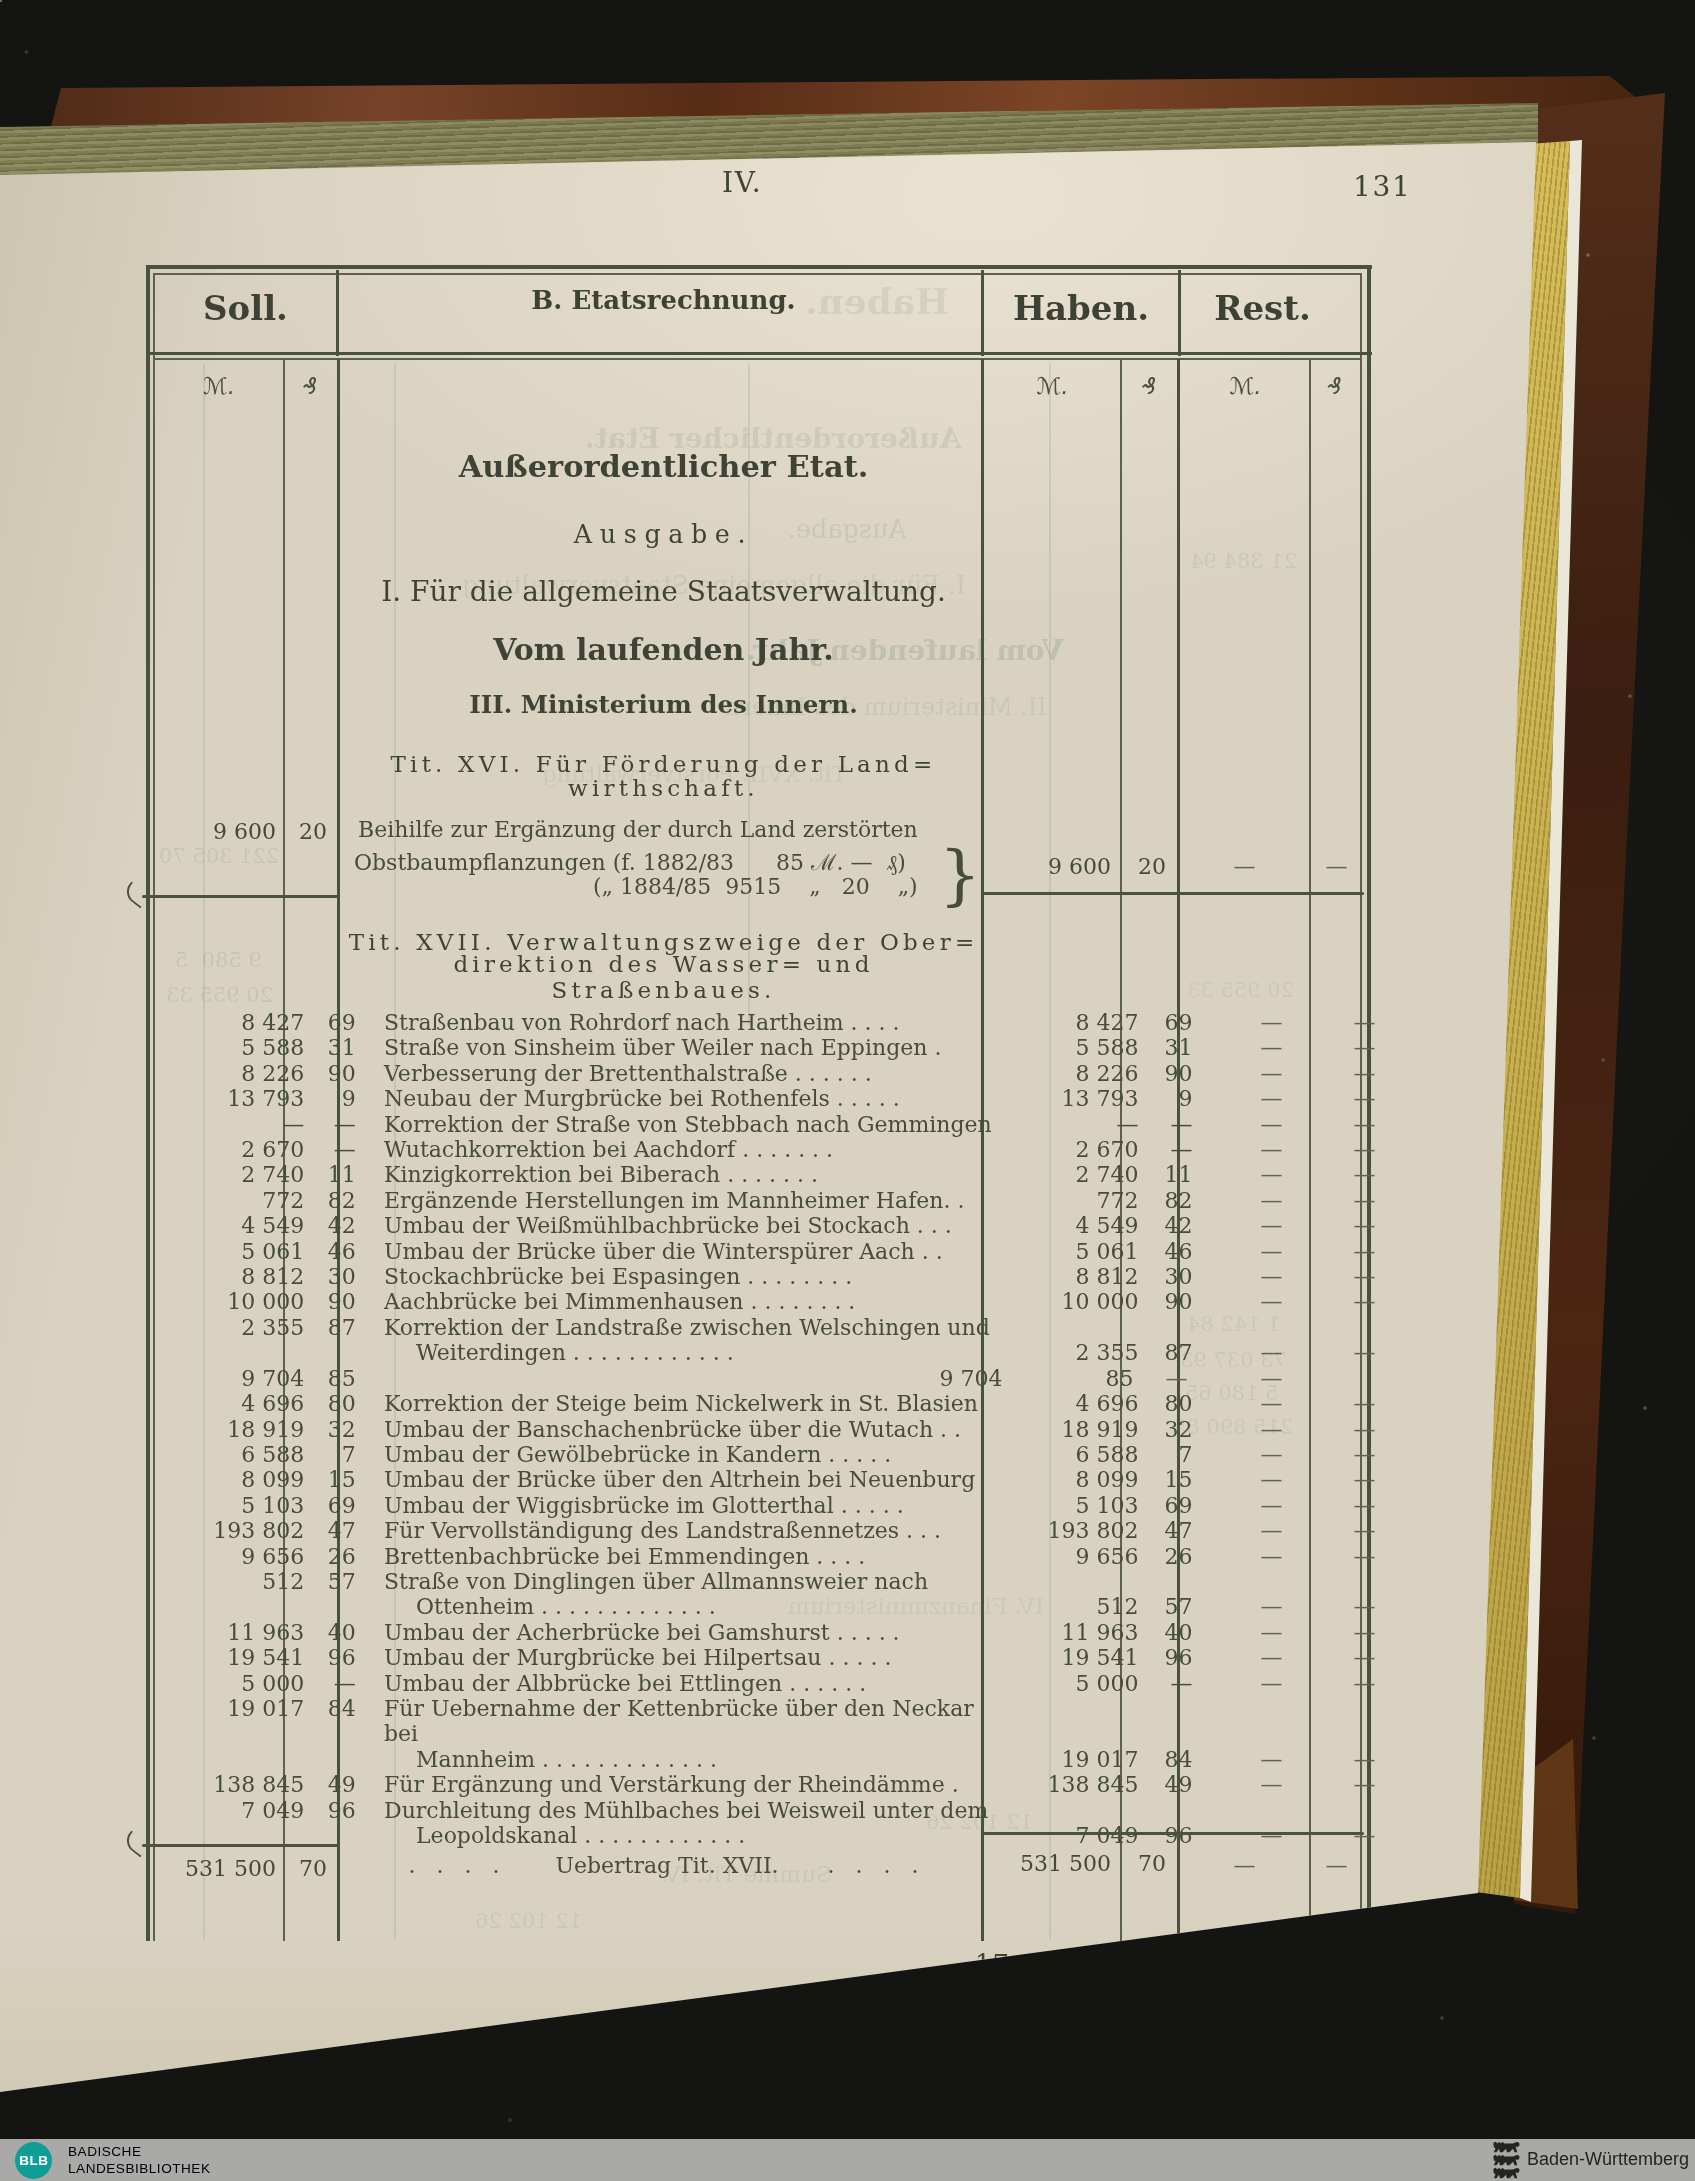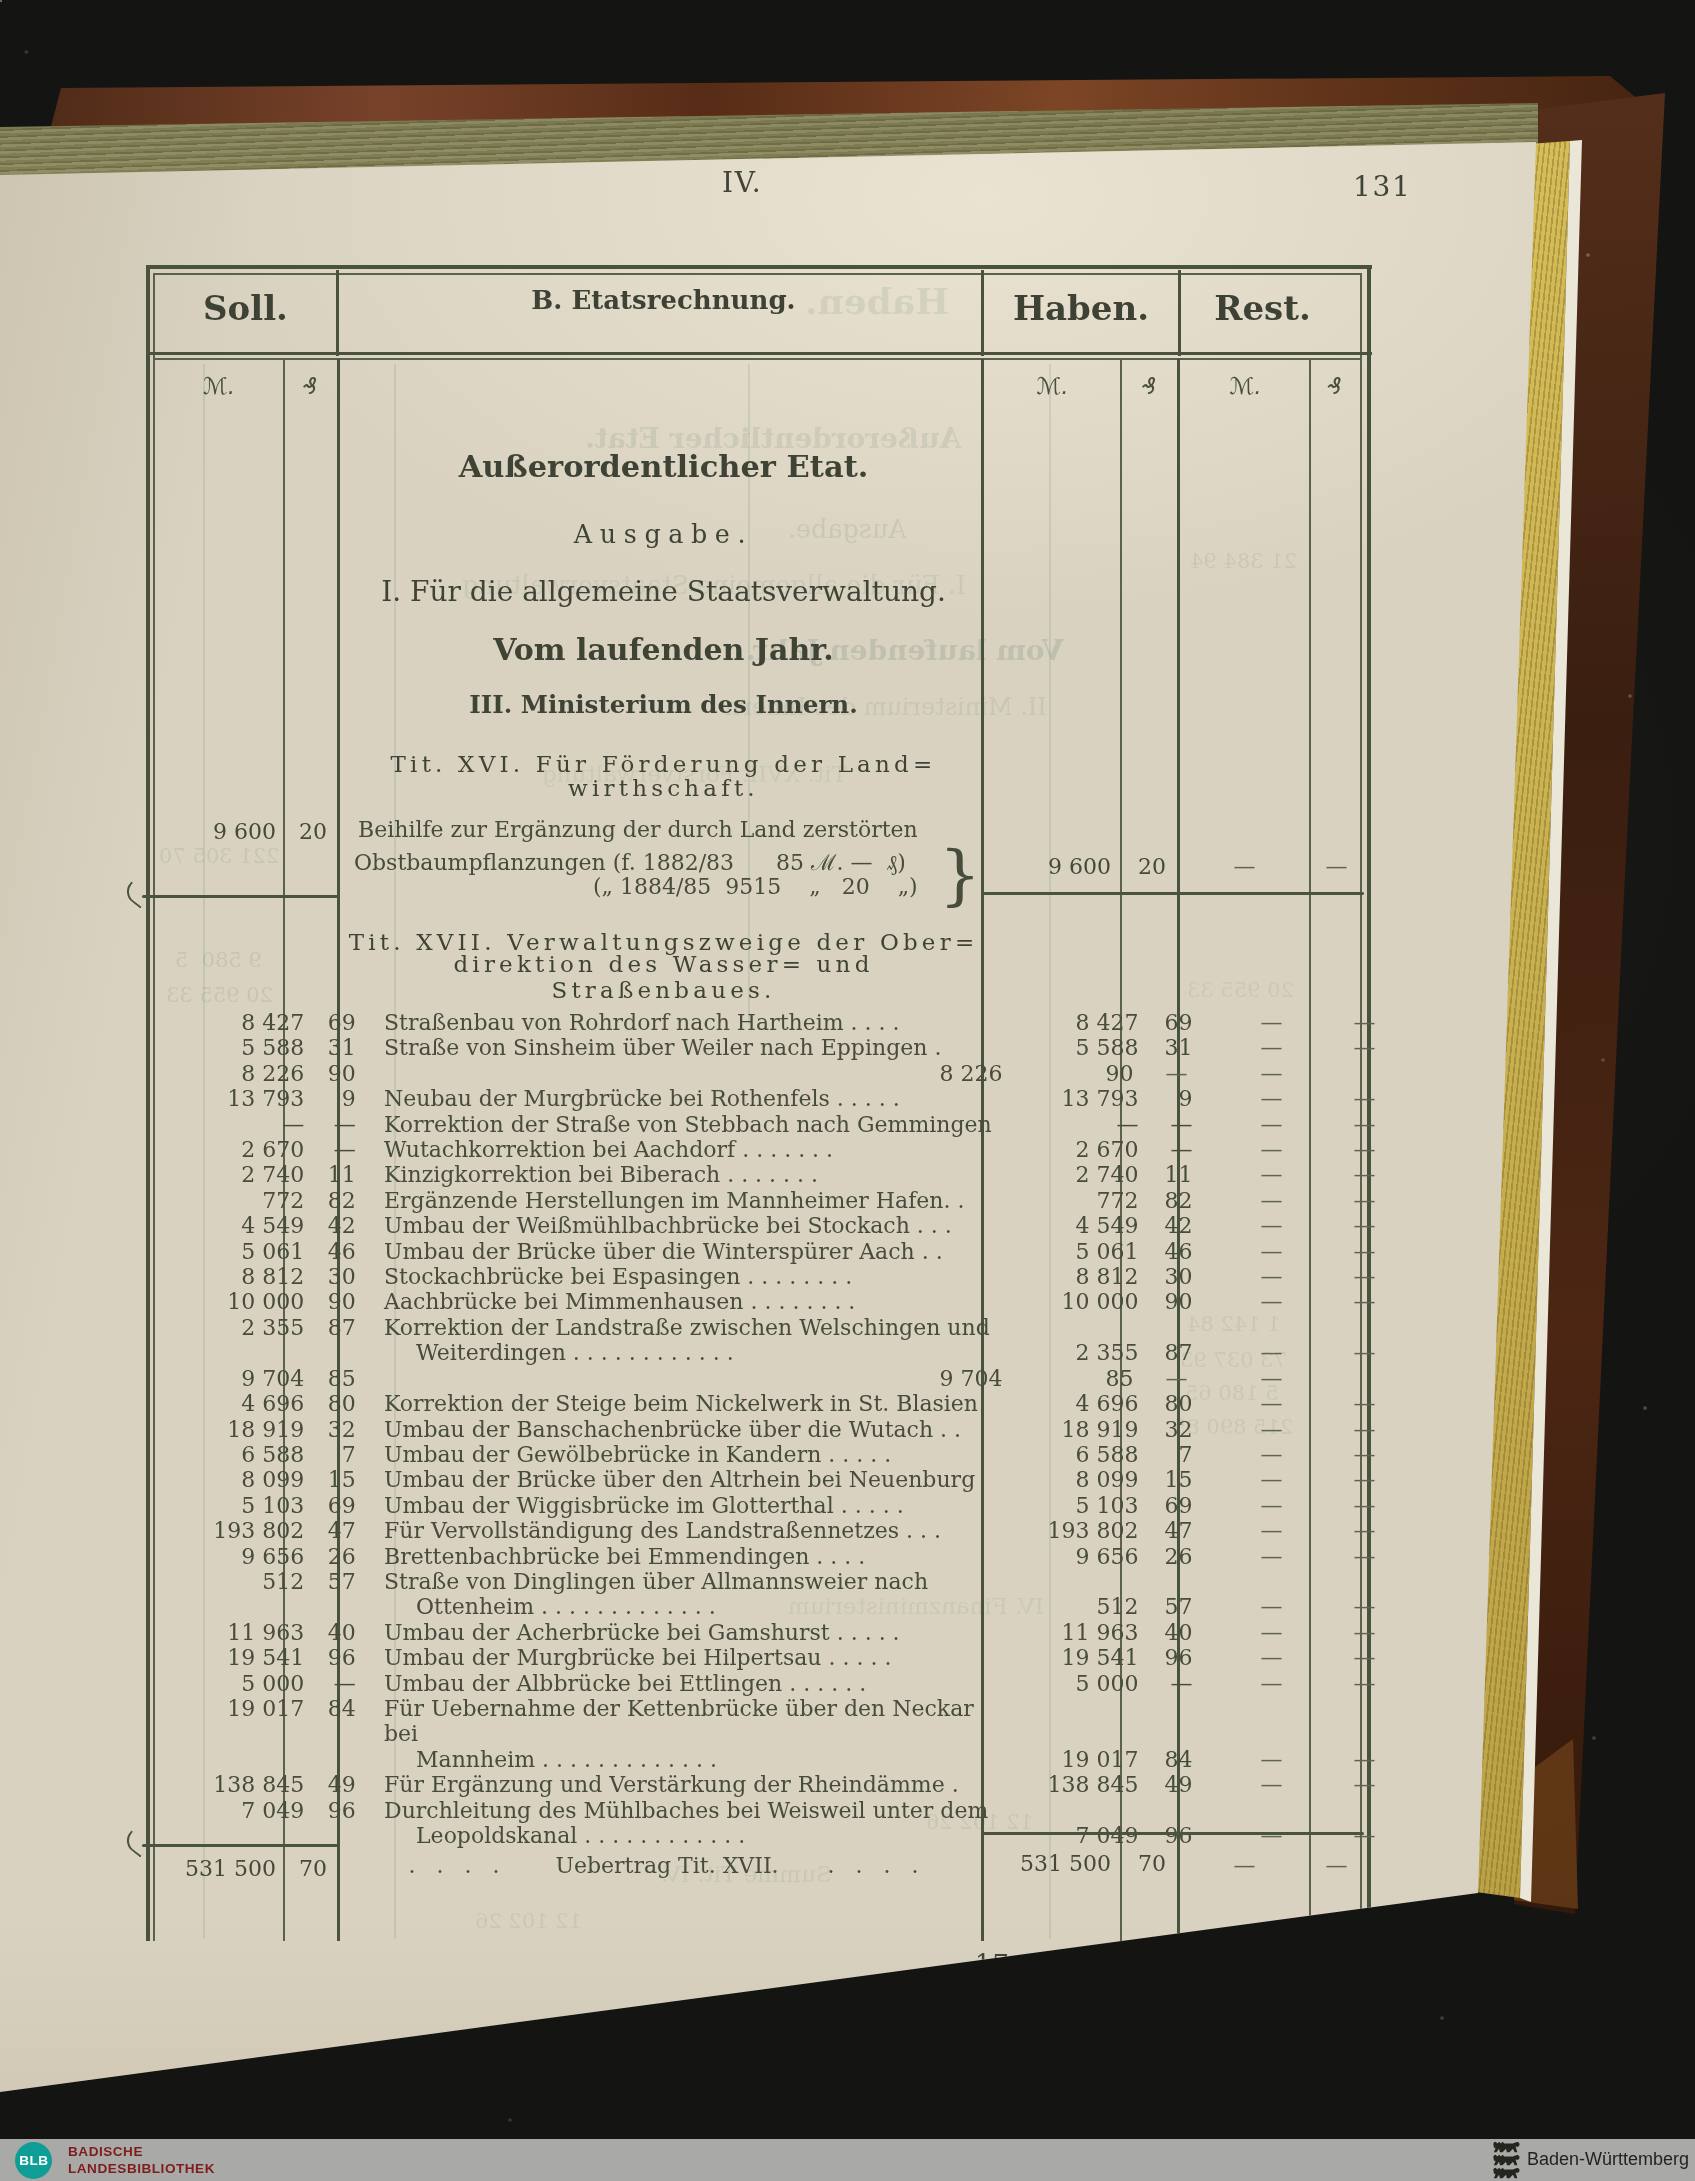--- a/index.html
+++ b/index.html
@@ -74,22 +74,22 @@
          border-bottom-left-radius:13.6px;transform:rotate(38deg);}
   .sig{position:absolute;font-size:25.4px;color:#3f4436;letter-spacing:1.7px;}
   
   .ghost{position:absolute;transform:scaleX(-1);filter:blur(0.7px);color:#5d7a70;white-space:pre;}
   .vbleed{position:absolute;width:1.7px;background:rgba(95,130,118,.16);}
   
   .footer{position:absolute;left:0;top:2139px;width:1695px;height:42px;background:#a9a9a7;
           font-family:"Liberation Sans","DejaVu Sans",sans-serif;}
   .blb-badge{position:absolute;left:15.3px;top:2.5px;width:37px;height:37px;border-radius:50%;
              background:#0e9e95;color:#ffffff;font-weight:bold;font-size:13.6px;line-height:37px;text-align:center;letter-spacing:0.4px;}
-  .lib-name{position:absolute;left:68px;top:4.2px;font-weight:bold;font-size:13.6px;line-height:17px;
-            color:#7f1d1d;letter-spacing:0.5px;}
+  .lib-name{position:absolute;left:68px;top:4.2px;font-weight:normal;font-size:13.6px;line-height:17px;
+            color:#000000;letter-spacing:0.5px;}
   .bw{position:absolute;left:1527px;top:10.2px;font-size:18px;color:#232321;}
   .lions{position:absolute;left:1490px;top:1.7px;width:32px;height:39px;fill:#25251f;}
 </style>
 </head>
 <body>
 
 <div id="stage">
 
   <div class="leather-top"></div>
   <div class="leather-right"></div>
@@ -207,20 +207,24 @@
       
     </span>
     <span class="c hm">5 588</span>
     <span class="c hp">31</span>
     <span class="c rm">—</span>
     <span class="c rp">—</span>
   </div>
         <div class="trow">
     <span class="c sm">8 226</span>
     <span class="c sp">90</span>
+    <span class="c tx">
+      <span class="l1">Verbesserung der Brettenthalstraße . . . . . .</span>
+      
+    </span>
     <span class="c hm">8 226</span>
     <span class="c hp">90</span>
     <span class="c rm">—</span>
     <span class="c rp">—</span>
   </div>
         <div class="trow">
     <span class="c sm">13 793</span>
     <span class="c sp">9</span>
     <span class="c tx">
       <span class="l1">Neubau der Murgbrücke bei Rothenfels . . . . .</span>

